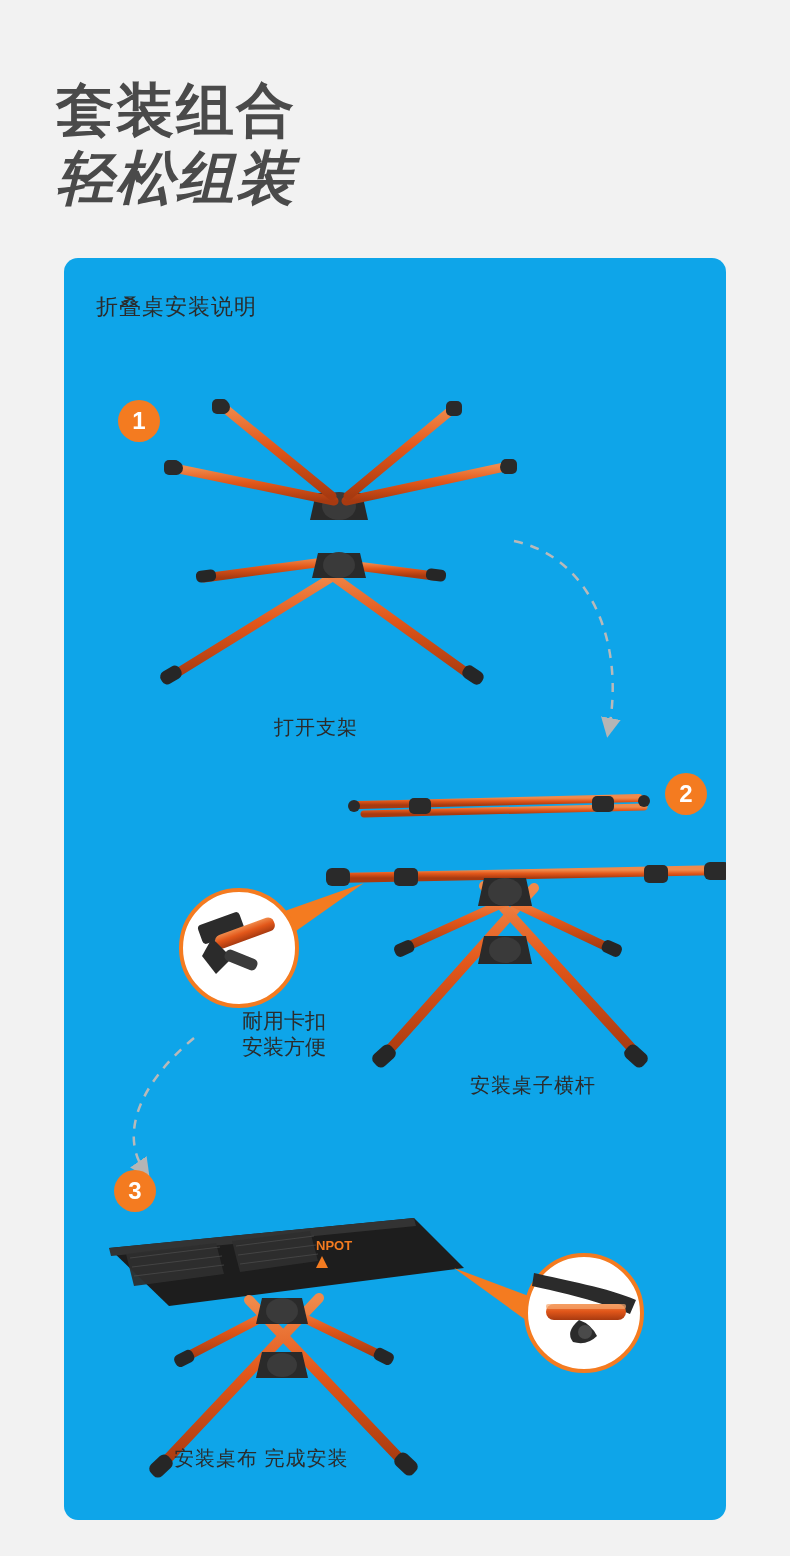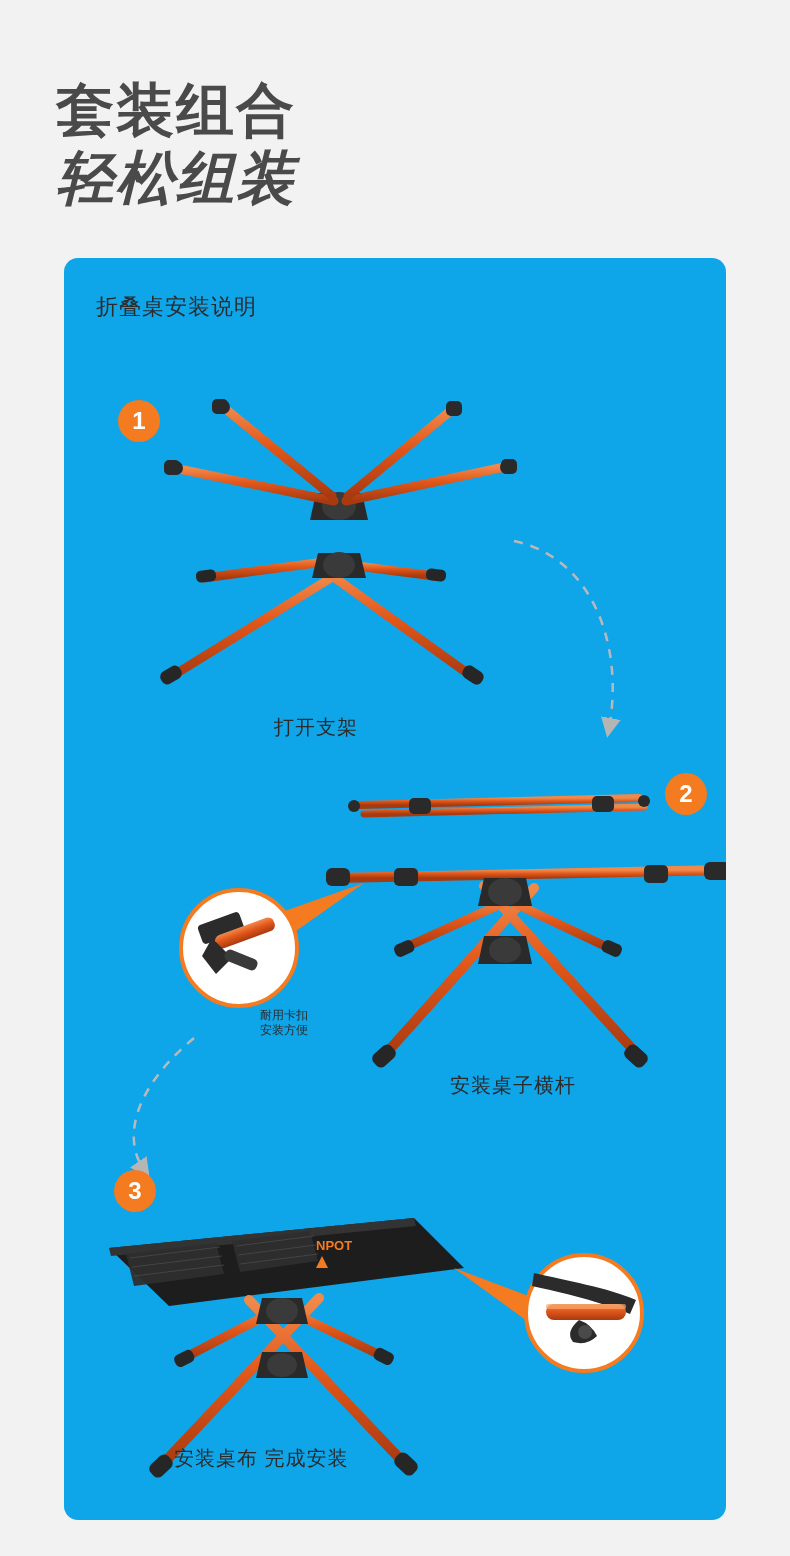--- a/index.html
+++ b/index.html
@@ -61,25 +61,25 @@
   .badge2 { left: 601px; top: 515px; }
   .badge3 { left: 50px; top: 912px; }
   .caption {
     position: absolute;
     font-size: 20px;
     color: #2b2b2b;
     letter-spacing: 1px;
     white-space: nowrap;
   }
   .cap1 { left: 210px; top: 432px; margin-top: 24px; }
-  .cap2 { left: 386px; top: 814px; }
+  .cap2 { left: 406px; top: 814px; }
   .cap3 { left: 110px; top: 1187px; }
   .anno {
     position: absolute;
-    font-size: 12px;
+    font-size: 21px;
     line-height: 1.25;
     color: #2b2b2b;
     text-align: center;
     white-space: pre-line;
   }
   .anno-left { left: 160px; top: 750px; width: 120px; }
   .anno-right { left: 480px; top: 1115px; width: 120px; }
   .fig-svg { position: absolute; left: 0; top: 0; }
 </style>
 </head>

